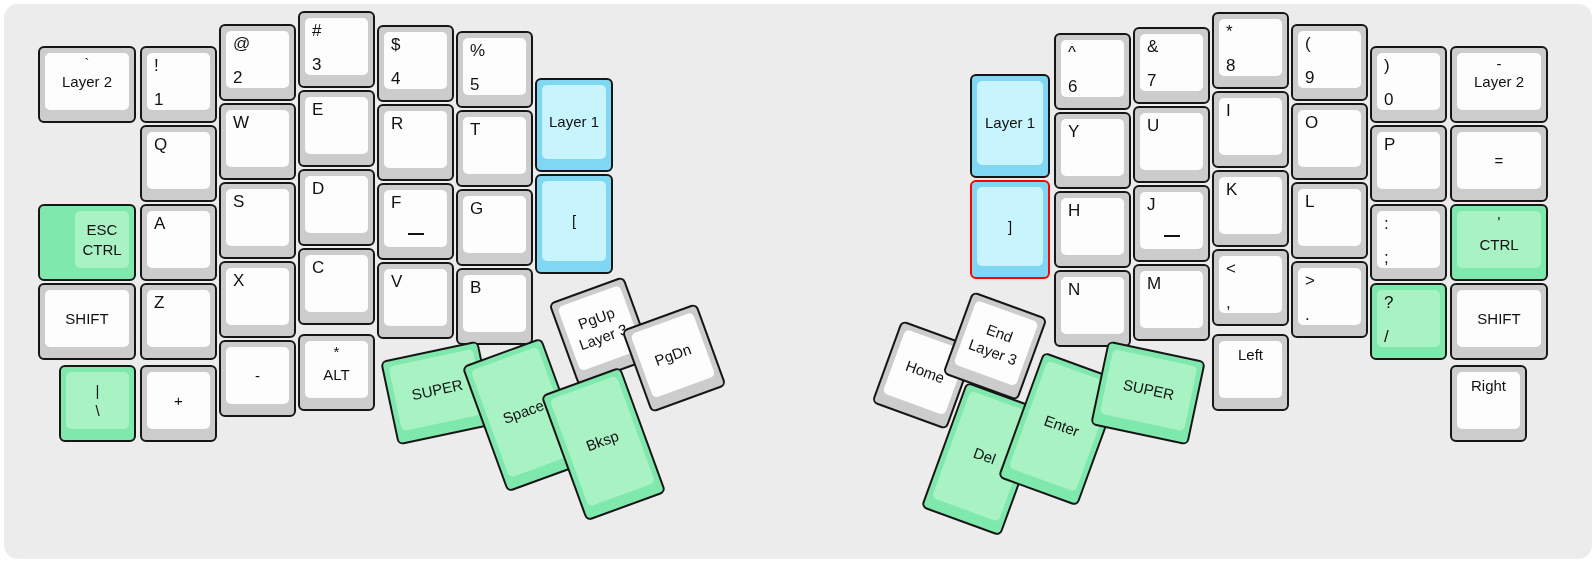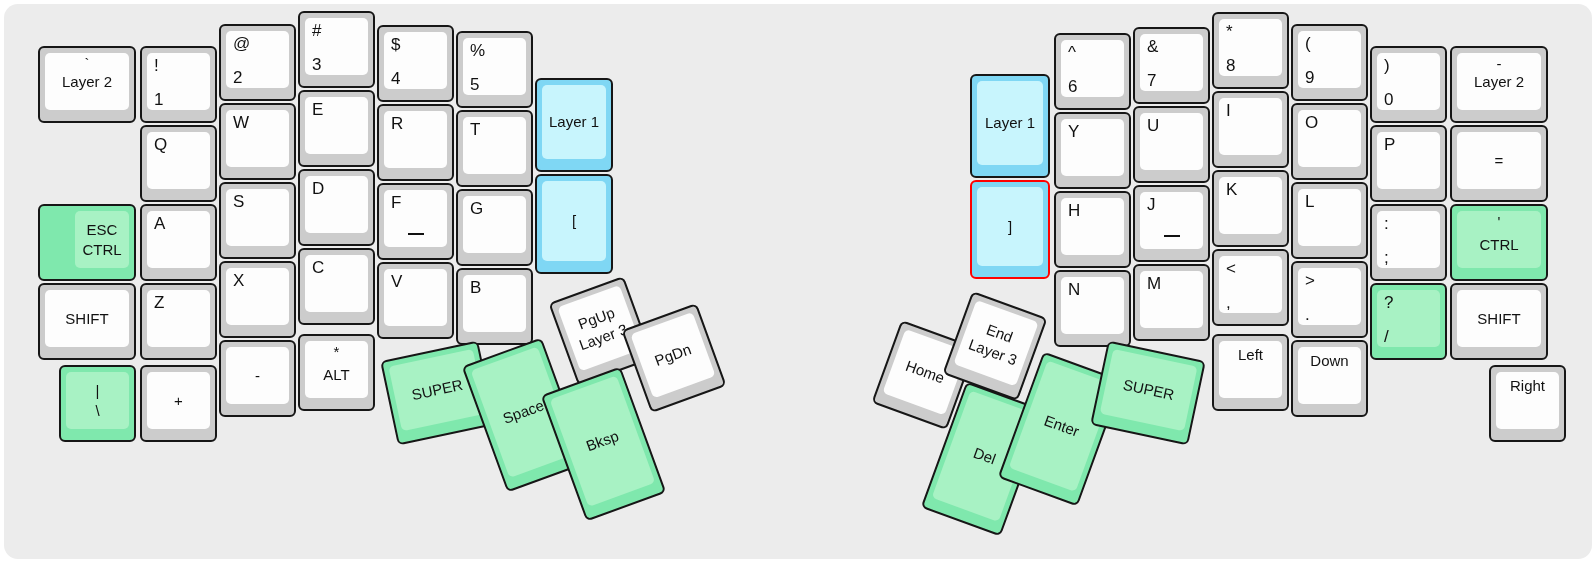--- a/index.html
+++ b/index.html
@@ -390,25 +390,20 @@
         <div class="cap">
           <div class="lg tl">L</div>
         </div>
       </div>
       <div class="key" style="left: 1291px; top: 261px; width: 77px; height: 77px;">
         <div class="cap">
           <div class="lg tl">&gt;</div>
           <div class="lg bl">.</div>
         </div>
       </div>
-      <div class="key" style="left: 1291px; top: 340px; width: 77px; height: 77px;">
-        <div class="cap">
-          <div class="lg ctop">Down</div>
-        </div>
-      </div>
       <div class="key" style="left: 1370px; top: 46px; width: 77px; height: 77px;">
         <div class="cap">
           <div class="lg tl">)</div>
           <div class="lg bl">0</div>
         </div>
       </div>
       <div class="key" style="left: 1370px; top: 125px; width: 77px; height: 77px;">
         <div class="cap">
           <div class="lg tl">P</div>
         </div>
@@ -440,21 +435,21 @@
         <div class="cap">
           <div class="lg tc">'</div>
           <div class="lg cbot">CTRL</div>
         </div>
       </div>
       <div class="key" style="left: 1450px; top: 283px; width: 98px; height: 77px;">
         <div class="cap">
           <div class="lg c2">SHIFT</div>
         </div>
       </div>
-      <div class="key" style="left: 1450px; top: 365px; width: 77px; height: 77px; margin-left: 39px;">
+      <div class="key" style="left: 1450px; top: 365px; width: 77px; height: 77px;">
         <div class="cap">
           <div class="lg ctop">Right</div>
         </div>
       </div>
       <div class="key" style="left: 884px; top: 331px; width: 80px; height: 88px; transform: rotate(20deg);">
         <div class="cap">
           <div class="lg c2">Home</div>
         </div>
       </div>
       <div class="key" style="left: 955px; top: 302px; width: 80px; height: 88px; transform: rotate(20deg);">

